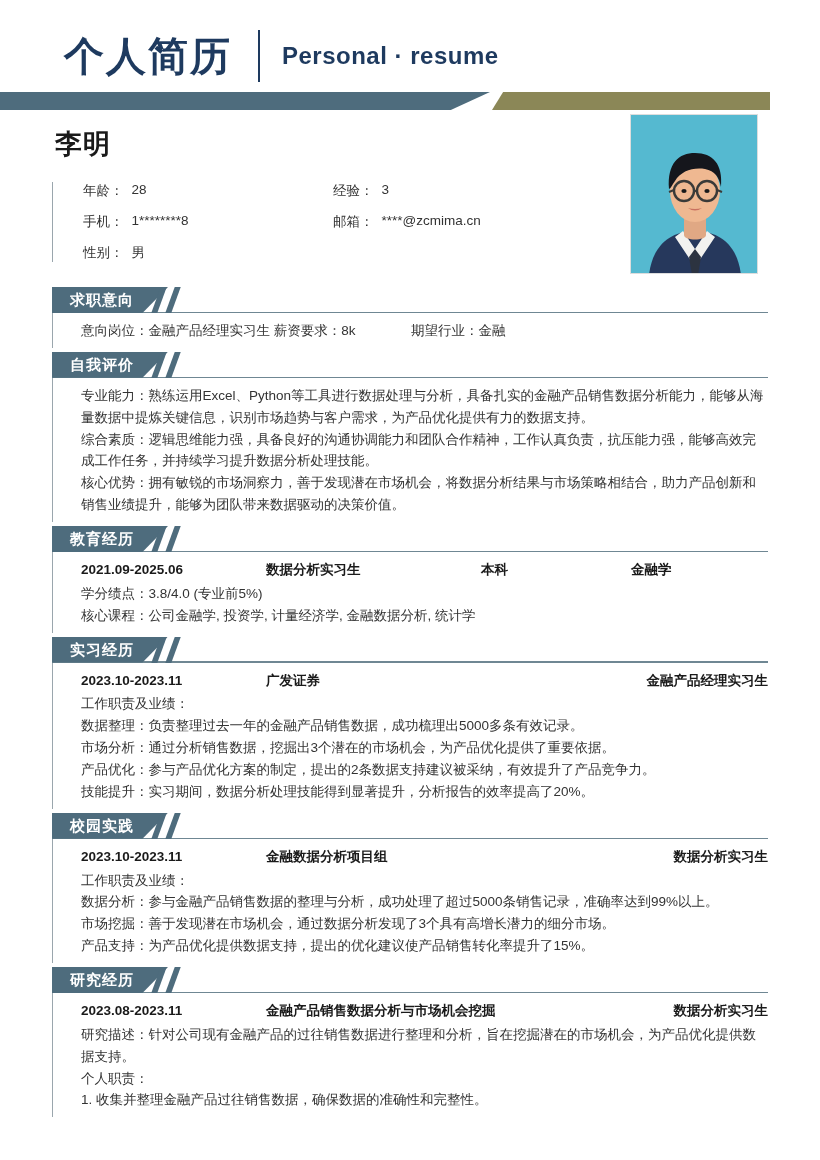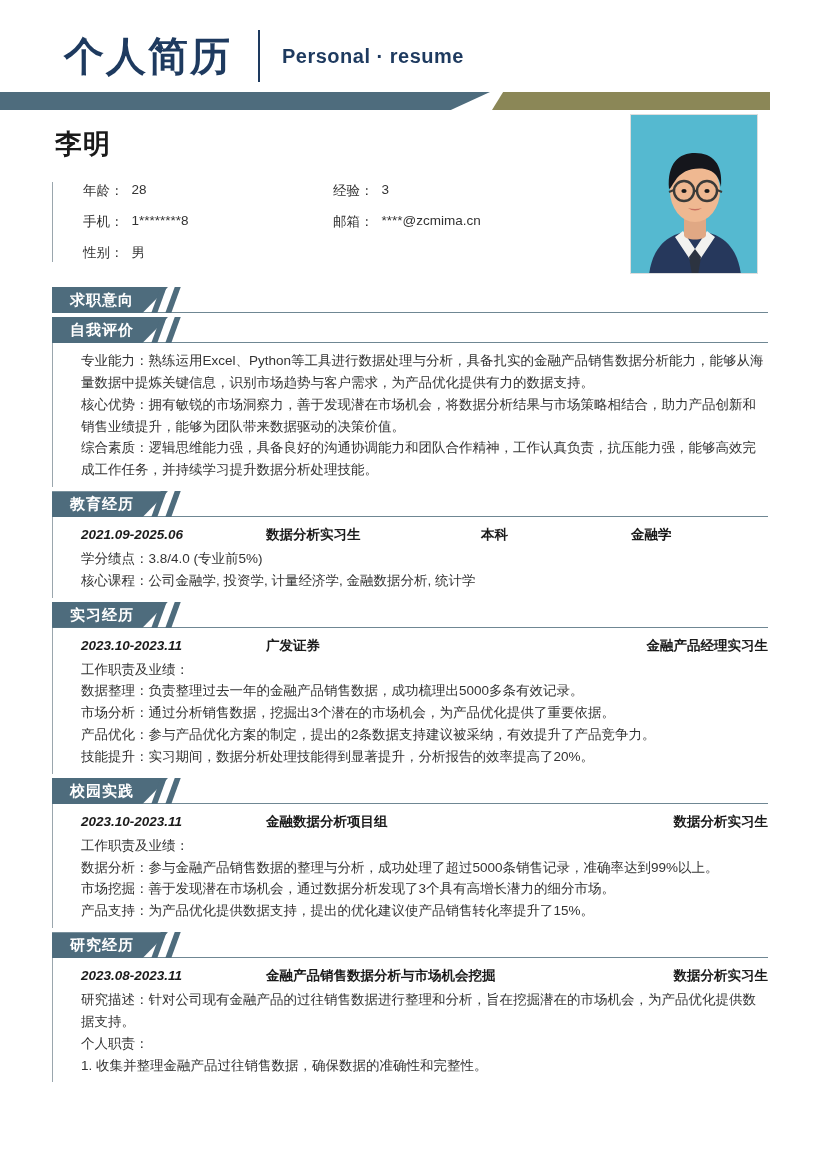--- a/index.html
+++ b/index.html
@@ -35,21 +35,21 @@
     line-height: 1;
     white-space: nowrap;
   }
   .header-sep {
     width: 2px;
     height: 52px;
     background: #1e3a5f;
     margin: 0 22px 0 26px;
   }
   .header-en {
-    font-size: 20px;
+    font-size: 24px;
     font-weight: 700;
     color: #1e3a5f;
     letter-spacing: 0.5px;
     white-space: nowrap;
     text-align: center;
   }
 
   
   .bar-wrap {
     position: absolute;
@@ -162,21 +162,21 @@
   }
   .sec-body p { margin: 0; }
 
   .row-head {
     display: flex;
     font-weight: 700;
     color: #1a1a1a;
     font-size: 13.5px;
     margin-bottom: 2px;
   }
-  .rh-date { width: 185px; font-style: italic; }
+  .rh-date { width: 185px; }
   .rh-org  { width: 215px; }
   .rh-deg  { width: 150px; }
   .rh-major{ flex: 1; }
   .rh-role { margin-left: auto; }
 
   .row-head.edu .rh-date { width: 185px; }
 
   .intent-row { display: flex; }
   .intent-left { width: 330px; }
 </style>
@@ -258,33 +258,44 @@
     </div>
   </div>
 
   <div class="section">
     <div class="sec-head">
       <div class="sec-rule-line" style="position:absolute;left:0;bottom:0;margin:0;width:716px;"></div>
       <div class="sec-tab">求职意向</div>
       <div class="stripe" style="left:104px;"></div>
       <div class="stripe" style="left:118px;"></div>
     </div>
+    <div class="sec-body">
+      <div class="intent-row">
+        <div class="intent-left">
+          <span>意向岗位：</span><span>金融产品经理实习生</span>
+          <span>薪资要求：</span><span>8k</span>
+        </div>
+        <div>
+          <span>期望行业：</span><span>金融</span>
+        </div>
+      </div>
+    </div>
   </div>
 
   <div class="section">
     <div class="sec-head">
       <div class="sec-rule-line" style="position:absolute;left:0;bottom:0;margin:0;width:716px;"></div>
       <div class="sec-tab">自我评价</div>
       <div class="stripe" style="left:104px;"></div>
       <div class="stripe" style="left:118px;"></div>
     </div>
     <div class="sec-body">
       <p>专业能力：熟练运用Excel、Python等工具进行数据处理与分析，具备扎实的金融产品销售数据分析能力，能够从海量数据中提炼关键信息，识别市场趋势与客户需求，为产品优化提供有力的数据支持。</p>
+      <p>综合素质：逻辑思维能力强，具备良好的沟通协调能力和团队合作精神，工作认真负责，抗压能力强，能够高效完成工作任务，并持续学习提升数据分析处理技能。</p>
       <p>核心优势：拥有敏锐的市场洞察力，善于发现潜在市场机会，将数据分析结果与市场策略相结合，助力产品创新和销售业绩提升，能够为团队带来数据驱动的决策价值。</p>
-      <p>综合素质：逻辑思维能力强，具备良好的沟通协调能力和团队合作精神，工作认真负责，抗压能力强，能够高效完成工作任务，并持续学习提升数据分析处理技能。</p>
     </div>
   </div>
 
   <div class="section">
     <div class="sec-head">
       <div class="sec-rule-line" style="position:absolute;left:0;bottom:0;margin:0;width:716px;"></div>
       <div class="sec-tab">教育经历</div>
       <div class="stripe" style="left:104px;"></div>
       <div class="stripe" style="left:118px;"></div>
     </div>

